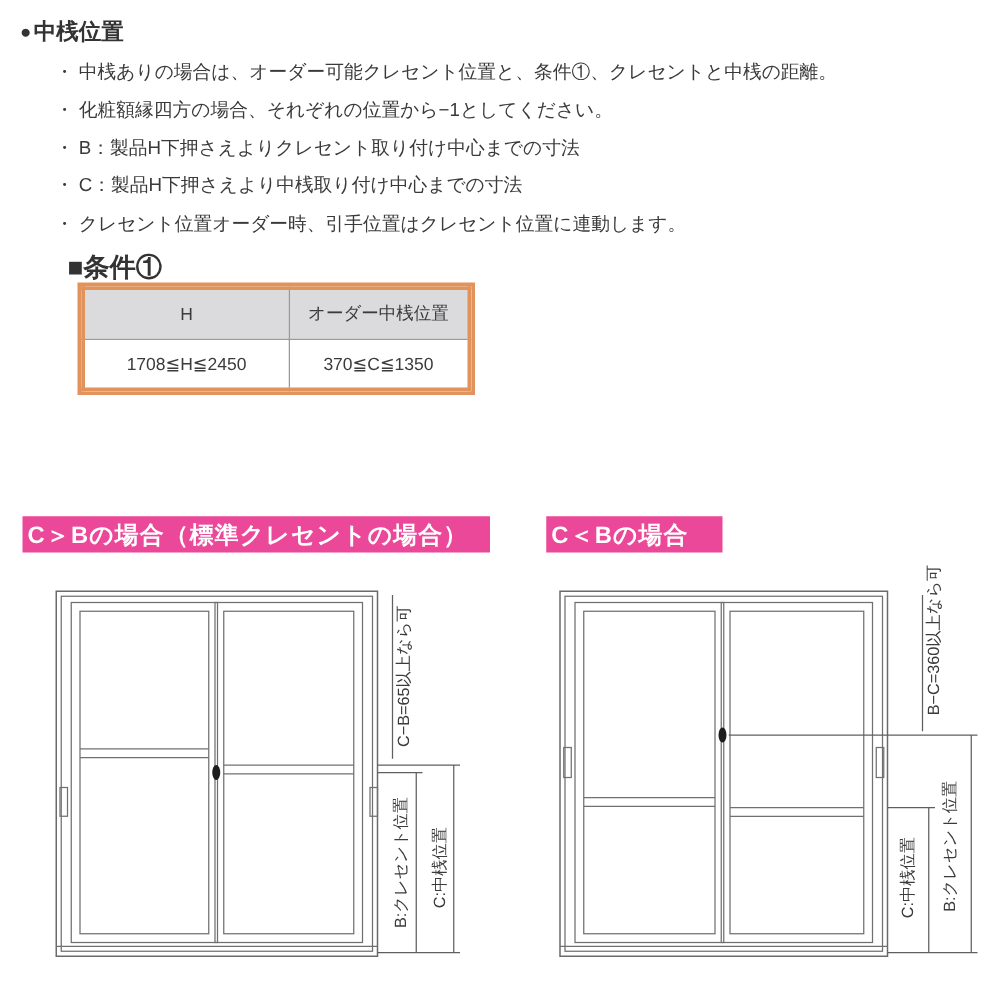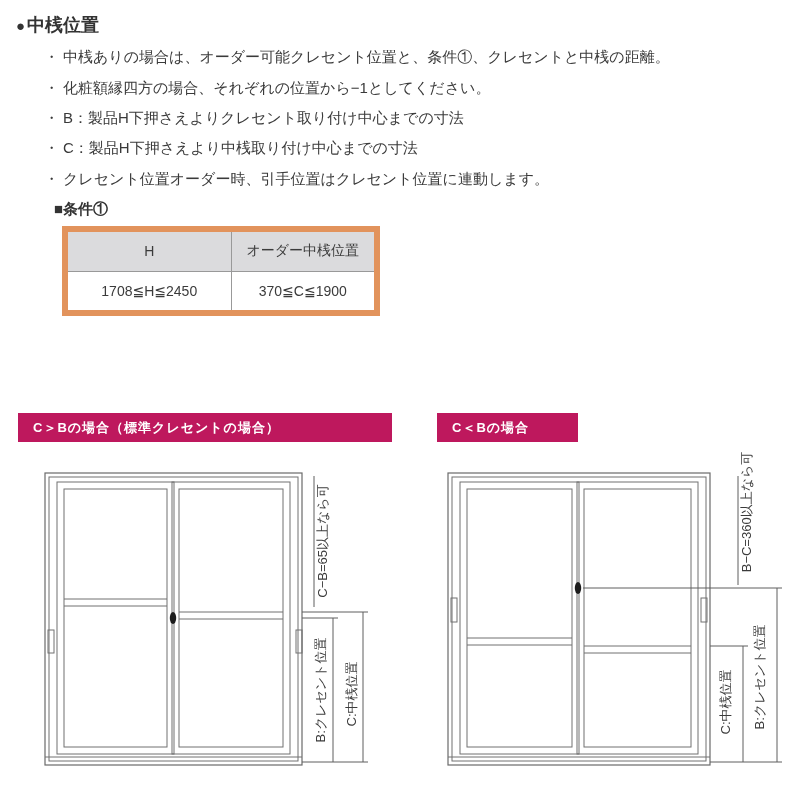--- a/index.html
+++ b/index.html
@@ -2,33 +2,33 @@
 <html><head>
 <meta charset="utf-8">
 <style>
   html,body{margin:0;padding:0;background:#fff;}
   .page{position:relative;width:800px;height:800px;background:#ffffff;overflow:hidden;
         font-family:"Liberation Sans",sans-serif;color:#3b3b3b;}
   .abs{position:absolute;}
   .heading{left:16px;top:13px;font-size:18px;font-weight:bold;color:#333;display:flex;align-items:center;gap:2px;}
   .heading .bullet{font-size:15px;}
   .note{left:44px;font-size:15px;color:#3a3a3a;display:flex;gap:4px;white-space:nowrap;}
-  .cond-title{font-size:15px;font-weight:bold;color:#333;white-space:nowrap;font-family:Liberation Mono, monospace;}
+  .cond-title{font-size:21px;font-weight:bold;color:#333;white-space:nowrap;}
 
   table.spec{border-collapse:collapse;table-layout:fixed;background:#fff;}
   table.spec, .spec-wrap{border:3px solid #e2935c;}
   .spec-wrap{position:absolute;}
   table.spec{width:100%;height:100%;}
   table.spec td{border:1px solid #999;font-size:14px;text-align:center;vertical-align:middle;
                 color:#3b3b3b;padding:2px 4px;}
   table.spec tr.hd td{background:#dbdbdd;}
   table.spec td.multi{font-size:13.5px;line-height:1.45;}
 
-  .bar{top:413px;height:29px;background:#be185d;color:#fff;font-size:13px;font-weight:bold;
-       display:flex;align-items:center;padding-left:15px;box-sizing:border-box;white-space:nowrap;letter-spacing:1px;}
+  .bar{top:413px;height:29px;background:#ec4899;color:#fff;font-size:19px;font-weight:bold;
+       display:flex;align-items:center;padding-left:4px;box-sizing:border-box;white-space:nowrap;letter-spacing:1px;}
 
   svg text{fill:#3b3b3b;font-family:"Liberation Sans",sans-serif;}
   svg .ln{stroke:#707070;stroke-width:1;fill:none;}
   svg .frame{stroke:#6a6a6a;stroke-width:1.2;fill:none;}
   svg .dim{stroke:#5f5f5f;stroke-width:1;fill:none;}
 </style>
 </head>
 <body>
 
 <div class="page">
@@ -62,21 +62,21 @@
   <div class="abs cond-title" style="left:54px;top:200px">■条件①</div>
   <div class="spec-wrap" style="left:62px;top:226px;width:312px;height:84px;">
     <table class="spec">
       <tbody>
           <tr class="hd" style="height:28px">
         <td style="width:50%">H</td>
         <td>オーダー中桟位置</td>
       </tr>
       <tr style="height:28px">
         <td>1708≦H≦2450</td>
-        <td>370≦C≦1900</td>
+        <td>370≦C≦1350</td>
       </tr>
     </tbody>
       </table>
   </div>
 
 
   <div class="abs bar" style="left:18px;width:374px;">
     <span>C＞Bの場合（標準クレセントの場合）</span>
   </div>
   <div class="abs bar" style="left:437px;width:141px;">

